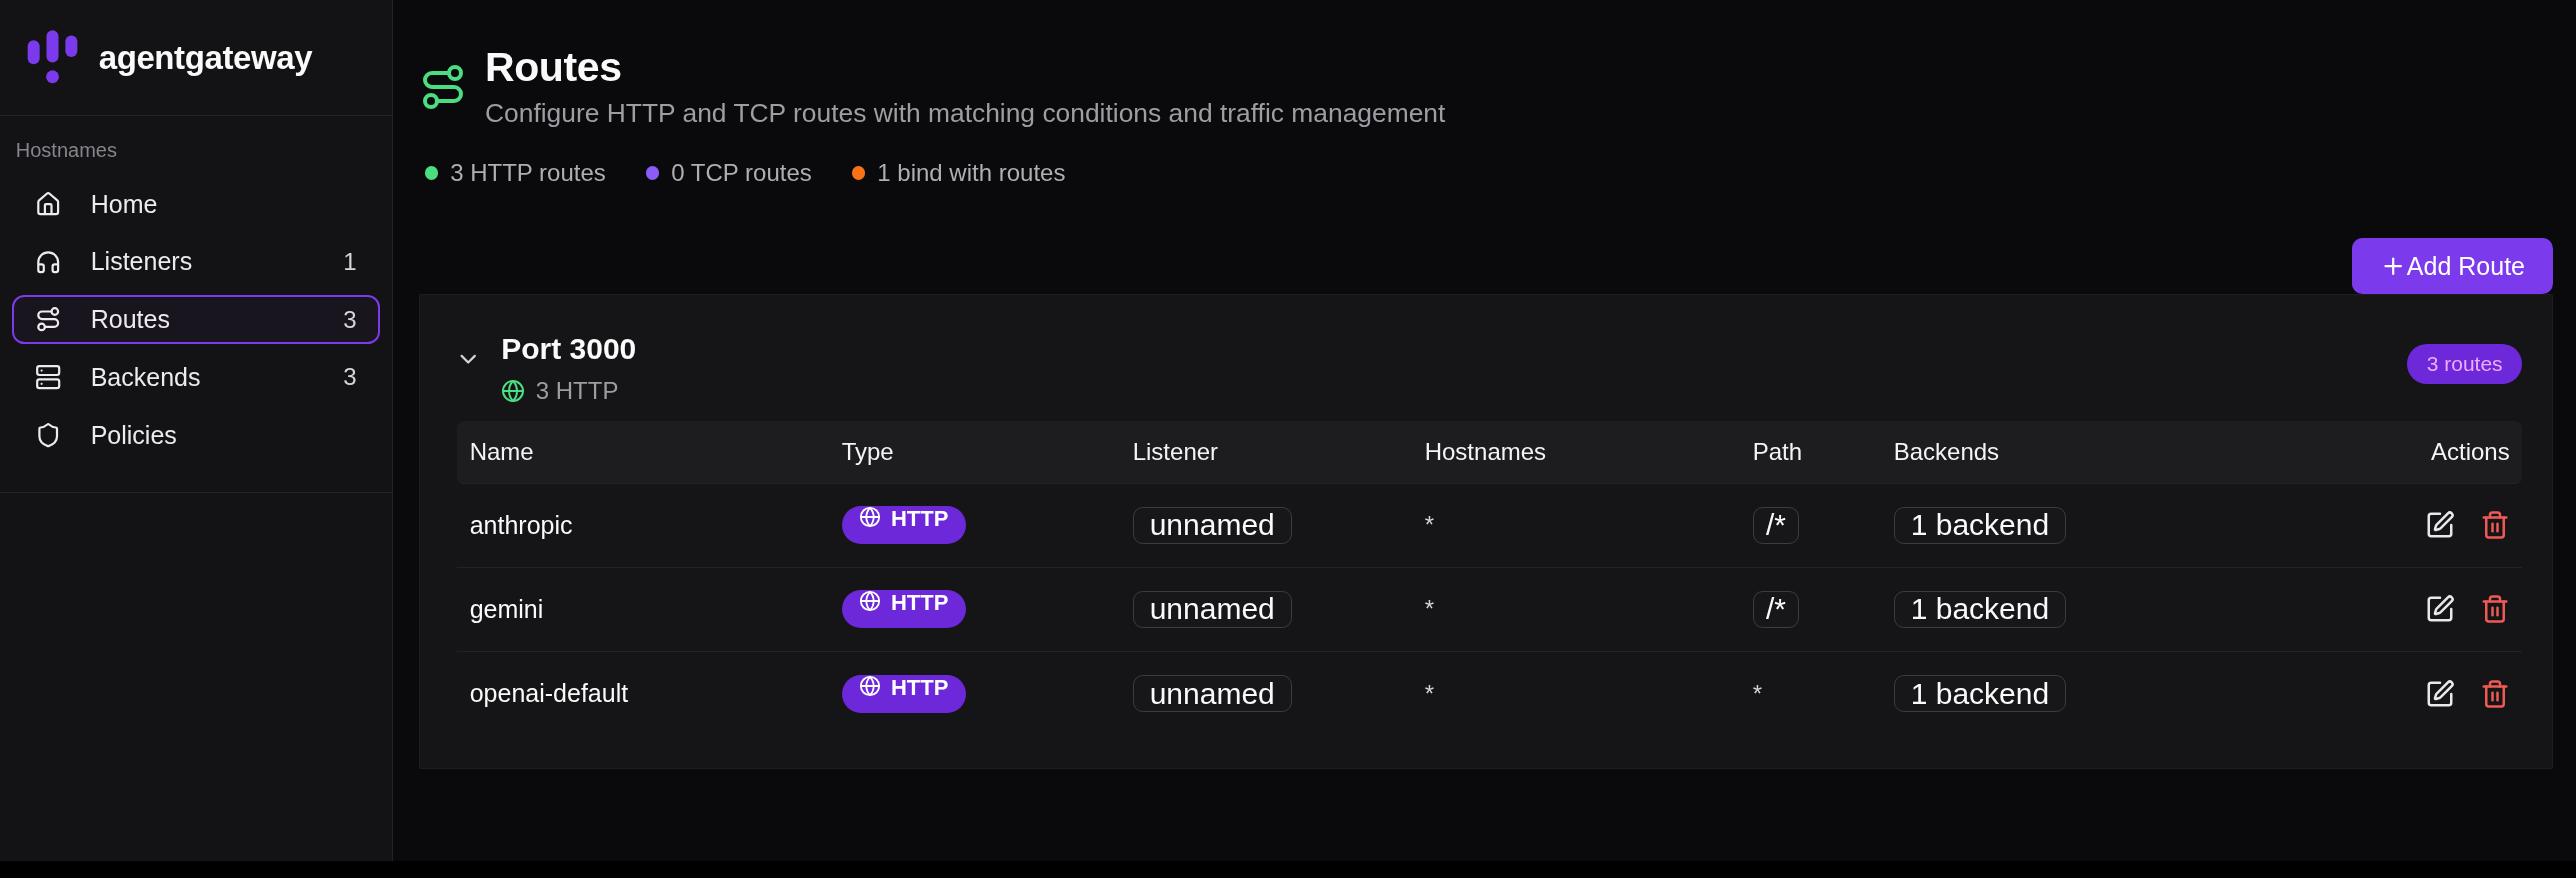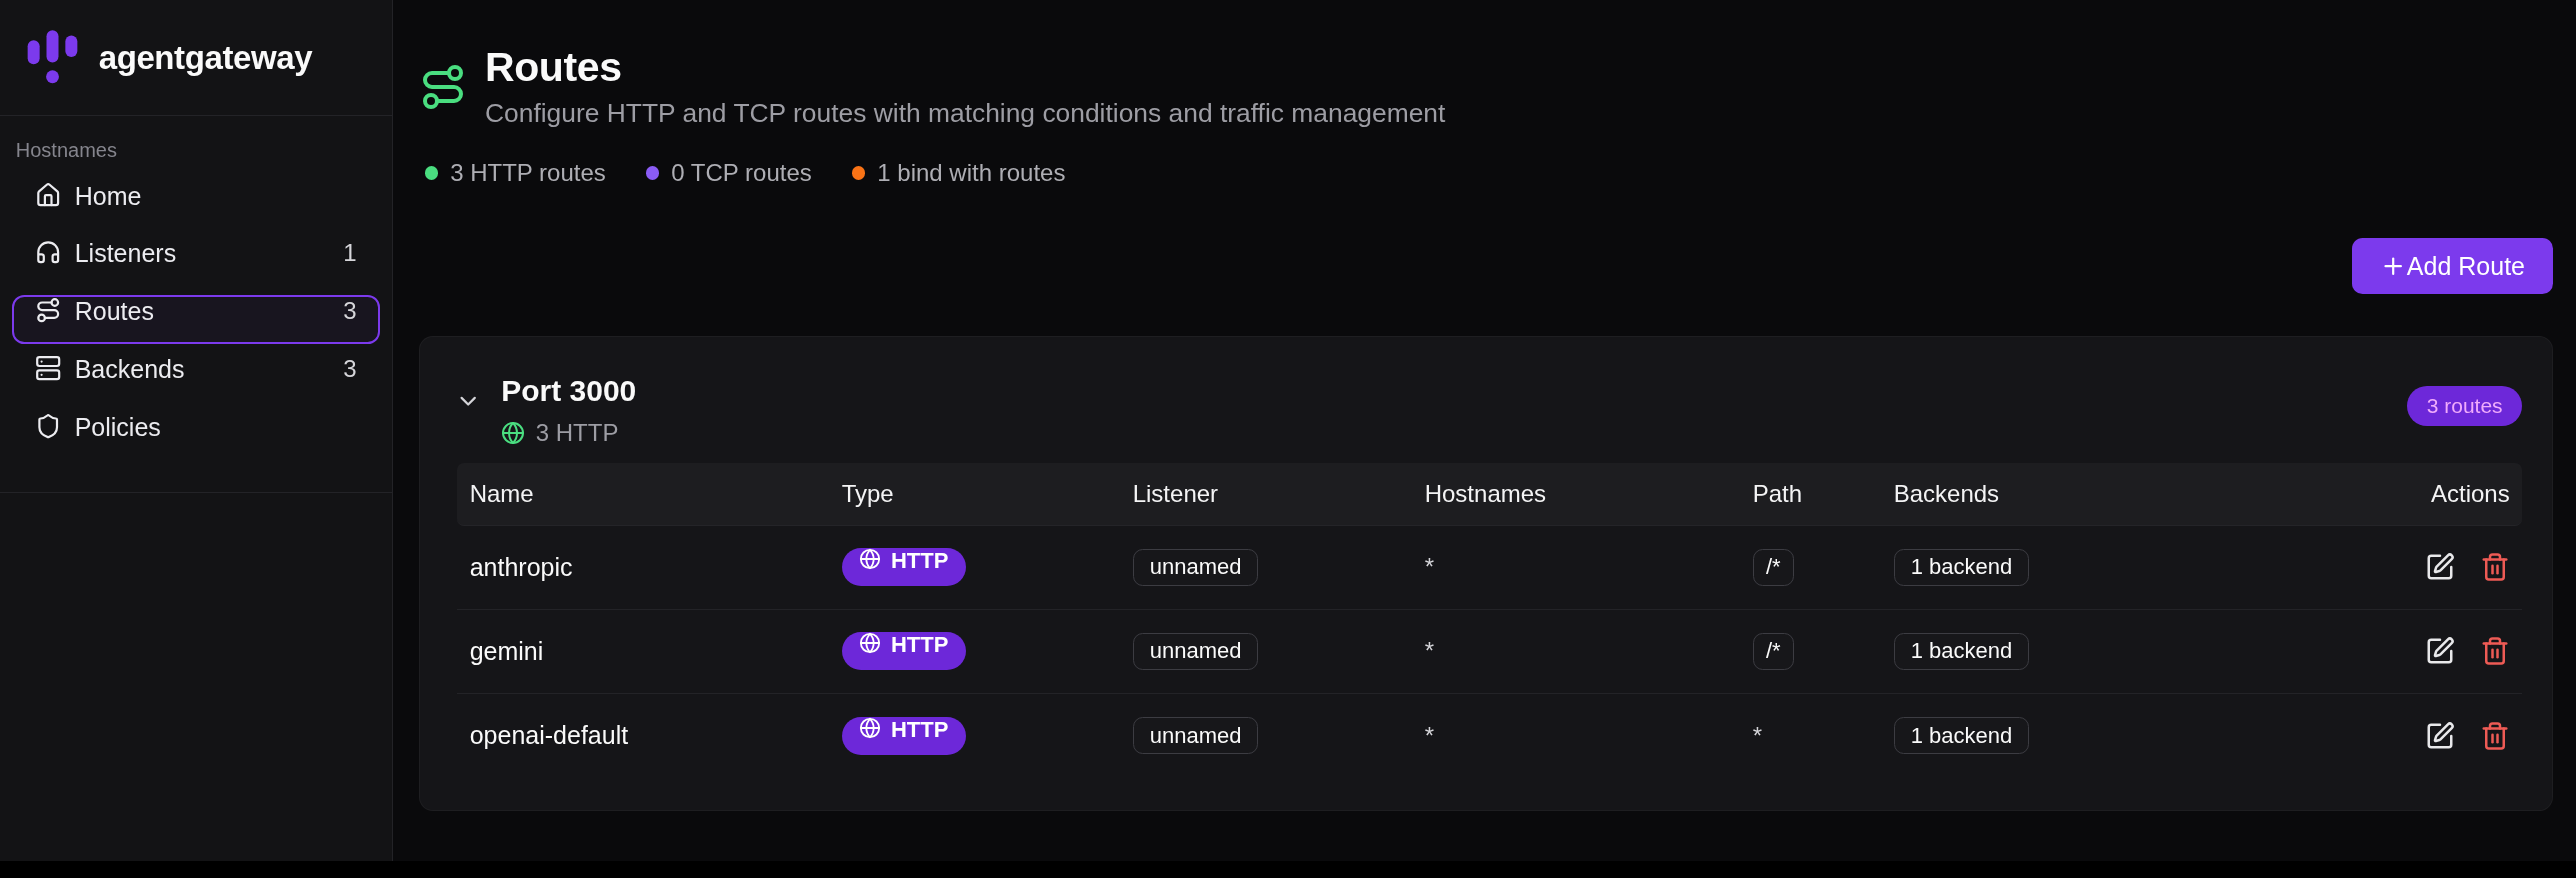--- a/index.html
+++ b/index.html
@@ -21,21 +21,21 @@
     padding: 0 19.4px; border-bottom: 0.9px solid #232327; cursor: pointer;
   }
   .logo-icon { width: 67px; height: 67px; display: inline-flex; }
   .logo-icon svg { width: 67px; height: 67px; fill: #7c3aed; }
   .logo-text { font-size: 33px; font-weight: 700; color: #fafafa; letter-spacing: -0.4px; }
 
   .nav-wrap { padding: 23px 12.3px 32px 12.3px; border-bottom: 0.9px solid #232327; }
   .nav-label { font-size: 20px; color: #85858d; padding-left: 3.5px; }
   nav { margin-top: 17.6px; display: flex; flex-direction: column; gap: 8.8px; }
   .nav-item {
-    display: flex; gap: 13px; height: 49px;
+    display: flex; align-items: center; gap: 29px; height: 49px;
     padding: 0 21px; border-radius: 12.3px; border: 2.6px solid transparent;
     text-decoration: none; cursor: pointer;
   }
   .nav-item.active { border-color: #7c3aed; background: rgba(124,58,237,0.05); }
   .nav-ico { width: 26.4px; height: 26.4px; display: inline-flex; color: #ececf0; }
   .nav-ico svg { width: 26.4px; height: 26.4px; }
   .nav-text { font-size: 25px; color: #ececf0; }
   .nav-count { margin-left: auto; font-size: 24px; color: #d6d6da; }
 
   
@@ -58,22 +58,22 @@
     display: inline-flex; align-items: center; height: 56px;
     padding: 0 28px; border: none; border-radius: 10.6px; background: #7c3aed;
     color: #ffffff; font-size: 25px; font-weight: 500; cursor: pointer;
     font-family: "Liberation Sans", sans-serif;
   }
   .add-btn .plus { width: 26.4px; height: 26.4px; display: inline-flex; }
   .add-btn svg { width: 26.4px; height: 26.4px; }
 
   
   .card {
-    margin-top: 42px; height: 475px; background: #151518;
-    border: 0.9px solid rgba(255,255,255,0.04); border-radius: 14px;
+    height: 475px; background: #151518;
+    border: 0.9px solid rgba(255,255,255,0.04); border-radius: 2px;
   }
   .card-header { display: flex; align-items: flex-start; gap: 19.4px; padding: 37px 30px 0 35px; }
   .chevron-btn {
     background: none; border: none; color: #d4d4d8; cursor: pointer;
     margin-top: 14px; width: 26.4px; height: 26.4px; display: inline-flex; padding: 0;
   }
   .chevron-btn svg { width: 26.4px; height: 26.4px; }
   .port-title { font-size: 30px; font-weight: 700; color: #fafafa; }
   .port-sub { margin-top: 10.6px; display: flex; align-items: center; gap: 10.6px; font-size: 24px; color: #9d9da4; }
   .globe-green { width: 24px; height: 24px; display: inline-flex; color: #4ade80; }
@@ -101,21 +101,21 @@
   .http-badge {
     display: inline-flex; align-items: flex-start; gap: 9.7px; height: 38px;
     padding: 0 17.6px; background: #6d28d9; border-radius: 880px;
     font-size: 22px; font-weight: 600; color: #ffffff; width: fit-content;
   }
   .http-badge .g { width: 22px; height: 22px; display: inline-flex; color: #ffffff; }
   .http-badge svg { width: 22px; height: 22px; }
 
   .outline-badge {
     display: inline-flex; align-items: center; height: 37px; padding: 0 16px;
-    border: 0.9px solid #3c3c42; border-radius: 9.7px; font-size: 22px;
+    border: 0.9px solid #3c3c42; border-radius: 9.7px; font-size: 30px;
     color: #fafafa; width: fit-content; background: rgba(255,255,255,0.01);
   }
   .path-badge { padding: 0 12.3px; }
   .plain-star { font-size: 24px; color: #d4d4d8; }
 
   .cell-actions { display: flex; justify-content: flex-end; gap: 25px; }
   .icon-btn { background: none; border: none; cursor: pointer; padding: 0; display: inline-flex; }
   .icon-btn svg { width: 30px; height: 30px; }
   .edit-btn { color: #e8e8ea; }
   .trash-btn { color: #ee5b55; }

